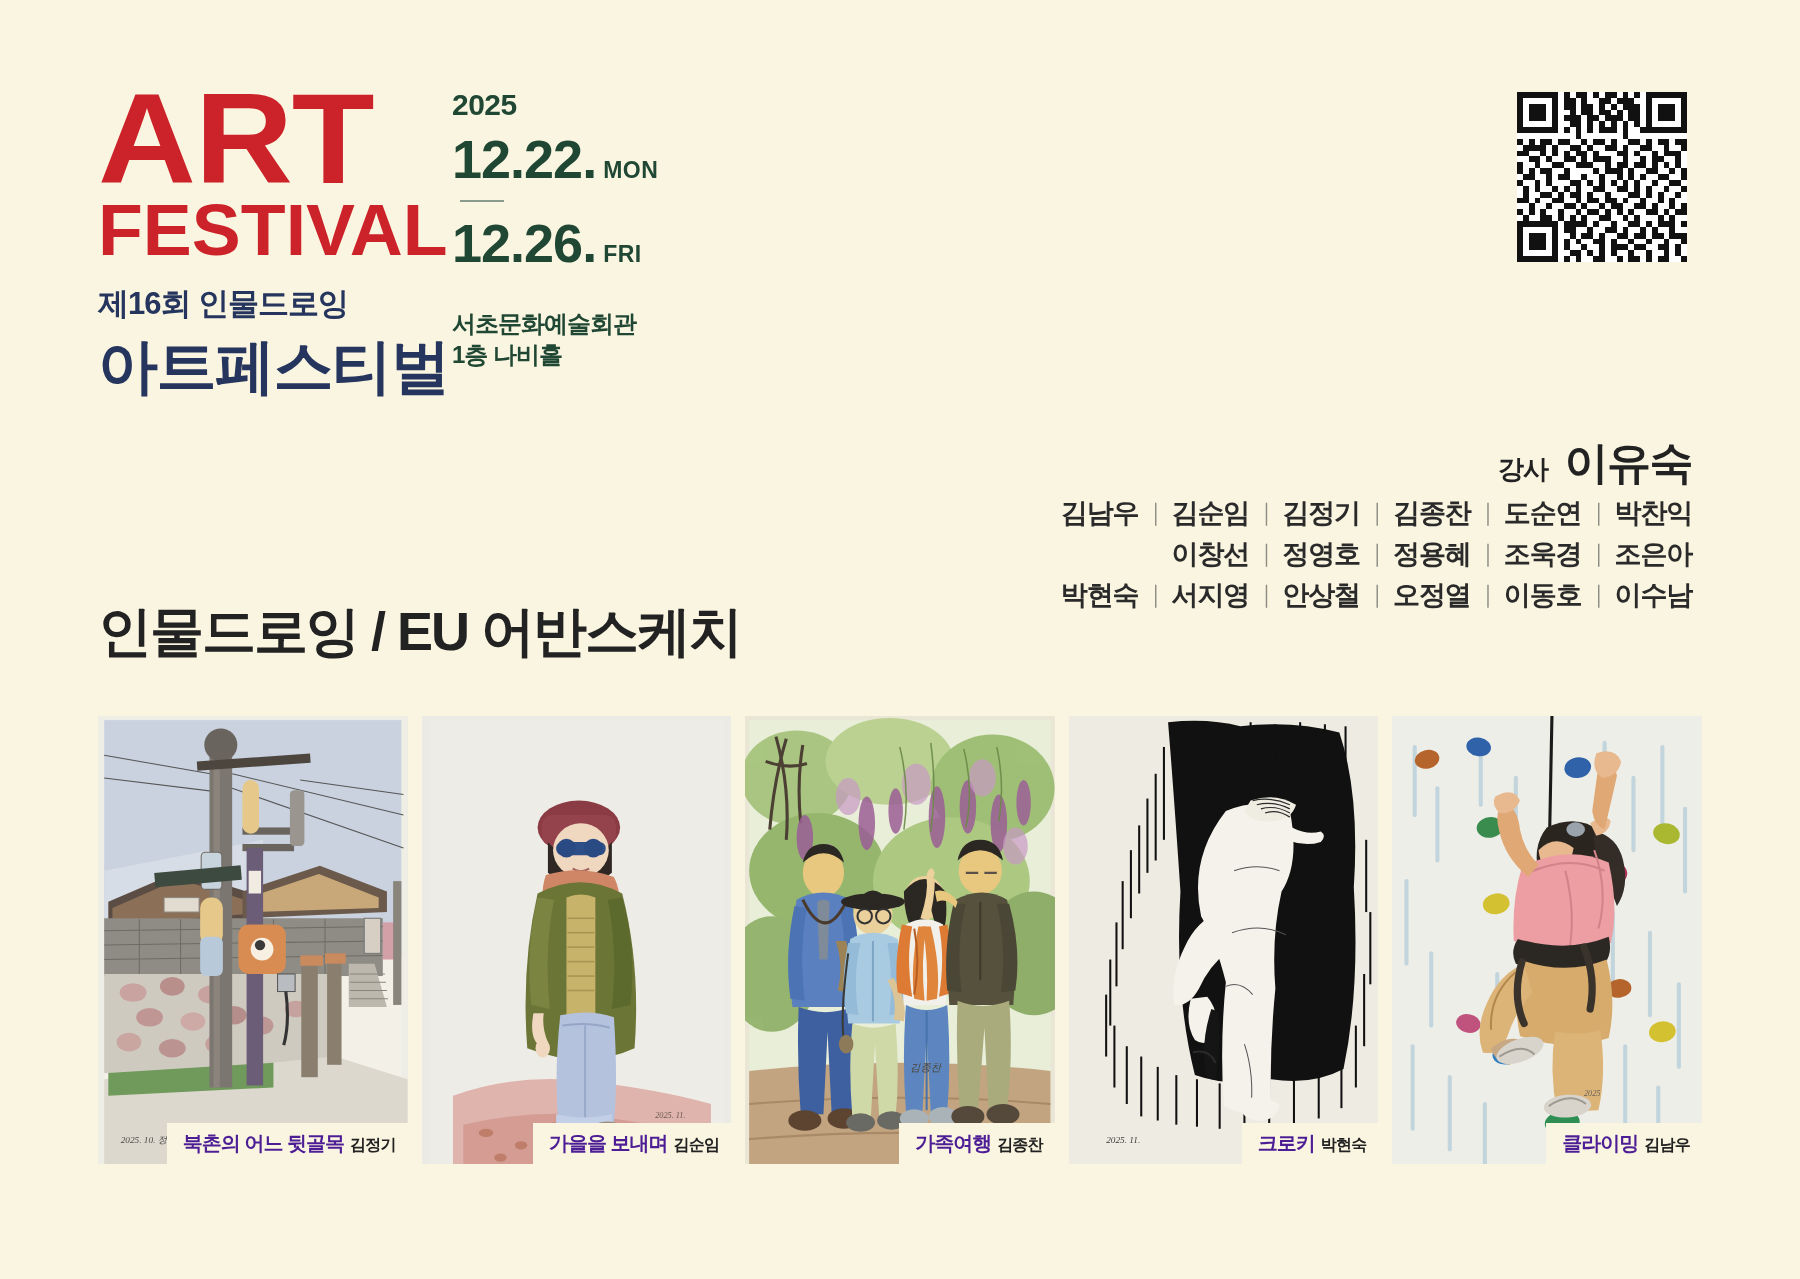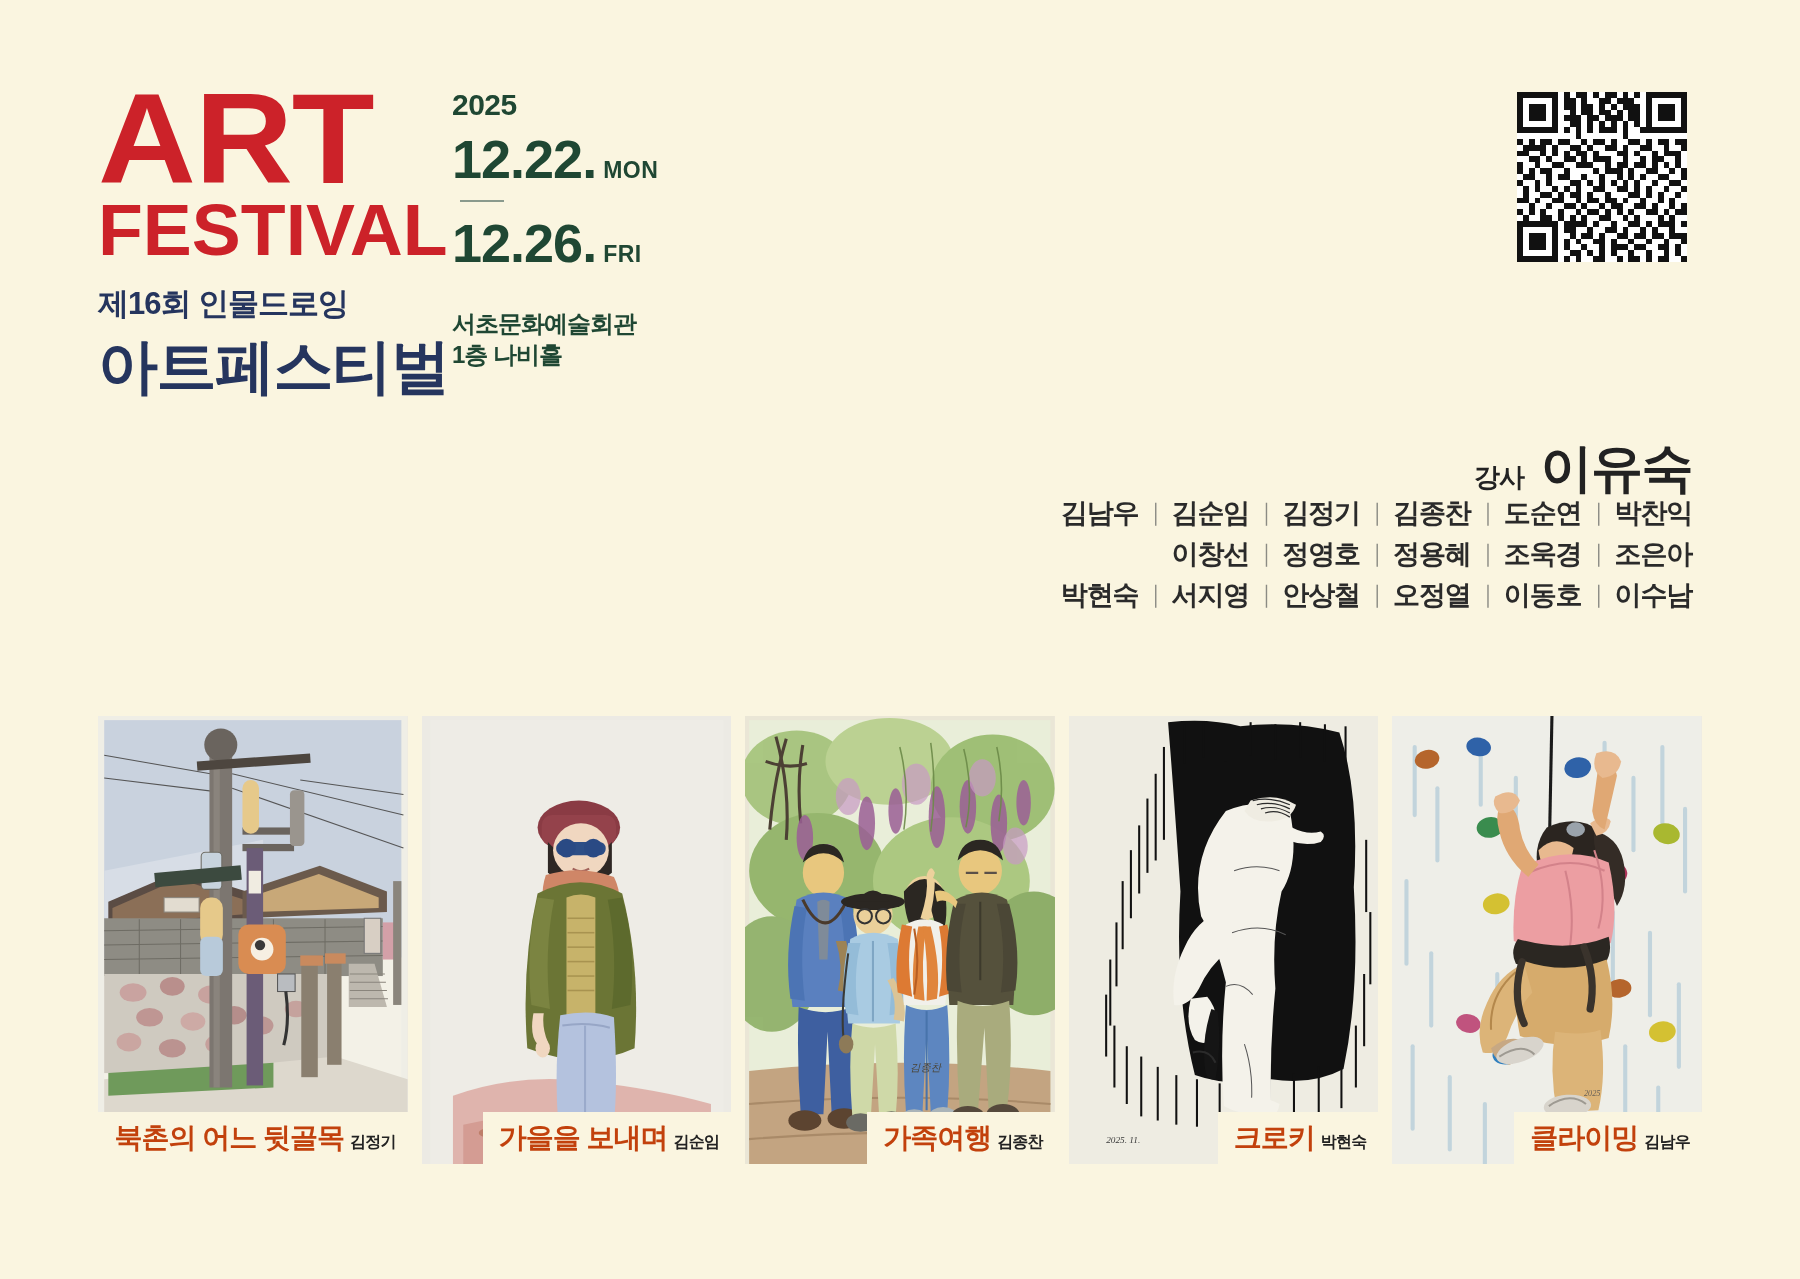--- a/index.html
+++ b/index.html
@@ -36,37 +36,37 @@
   .dsep{width:44px;height:2px;background:#8a9a8d;margin:10px 0 10px 8px;}
   .venue{font-size:24px;font-weight:700;line-height:1.3;margin-top:34px;letter-spacing:-1px;}
 
   
   .qr-box{position:absolute;left:1513px;top:88px;width:178px;height:178px;background:#faf5e0;padding:4px;}
   .qr-box svg{display:block;}
 
   
   .instructor{position:absolute;right:108px;top:434px;text-align:right;color:#222;white-space:nowrap;}
   .instr-label{font-size:26px;font-weight:700;letter-spacing:-1px;}
-  .instr-name{font-size:52px;font-weight:700;letter-spacing:-1.5px;margin-left:12px;}
+  .instr-name{font-size:44px;font-weight:700;letter-spacing:-1.5px;margin-left:12px;}
   .namelist{position:absolute;right:108px;top:493px;text-align:right;color:#2a2a2a;}
   .namerow{font-size:27px;font-weight:700;letter-spacing:-1.2px;line-height:1.52;white-space:nowrap;}
   .namesep{color:#8b8b84;font-weight:400;padding:0 6px;font-size:23px;position:relative;top:-2px;}
 
   
   .course-title{position:absolute;left:98px;top:596px;font-size:54px;font-weight:700;color:#222;letter-spacing:-2px;}
 
   
   .gallery{position:absolute;left:98px;top:716px;width:1604px;height:448px;display:flex;gap:14px;}
   .art{position:relative;flex:1;height:100%;overflow:hidden;background:#efeade;}
   .art .canvas{position:absolute;inset:0;}
   .caption{
     position:absolute;right:0;bottom:0;background:#faf5e0;
     padding:7px 12px 7px 16px;white-space:nowrap;
   }
-  .cap-title{font-size:28px;font-weight:700;color:#c2410c;letter-spacing:-1px;margin-top:11px;}
+  .cap-title{font-size:20px;font-weight:700;color:#4c1d95;letter-spacing:-1px;margin-top:11px;}
   .cap-author{font-size:16px;font-weight:700;color:#222;letter-spacing:-0.8px;margin-left:6px;}
 </style>
 </head>
 <body>
 
 <div class="poster">
 
   <div class="brand">
     <div class="art-word">ART</div>
     <div class="festival-word">FESTIVAL</div>
@@ -334,20 +334,21 @@
     <span class="instr-label">강사</span>
     <span class="instr-name">이유숙</span>
   </div>
 
   <div class="namelist">
     <div class="namerow" id="prow1"><span>김남우</span><span class="namesep">｜</span><span>김순임</span><span class="namesep">｜</span><span>김정기</span><span class="namesep">｜</span><span>김종찬</span><span class="namesep">｜</span><span>도순연</span><span class="namesep">｜</span><span>박찬익</span></div>
     <div class="namerow" id="prow3"><span>이창선</span><span class="namesep">｜</span><span>정영호</span><span class="namesep">｜</span><span>정용혜</span><span class="namesep">｜</span><span>조욱경</span><span class="namesep">｜</span><span>조은아</span></div>
     <div class="namerow" id="prow2"><span>박현숙</span><span class="namesep">｜</span><span>서지영</span><span class="namesep">｜</span><span>안상철</span><span class="namesep">｜</span><span>오정열</span><span class="namesep">｜</span><span>이동호</span><span class="namesep">｜</span><span>이수남</span></div>
   </div>
 
+  <div class="course-title">인물드로잉 / EU 어반스케치</div>
 
   <div class="gallery">
 
     <div class="art">
       <svg class="canvas" viewBox="0 0 300 448" preserveAspectRatio="none">
         <rect width="300" height="448" fill="#efeee6"></rect>
         <rect x="6" y="4" width="288" height="440" fill="#f3f1e7"></rect>
         <rect x="6" y="4" width="288" height="230" fill="#c9d2de"></rect>
         <path d="M6 150 L160 120 L160 234 L6 234Z" fill="#d7dde6"></path>
         <path d="M10 180 L80 150 L150 172 L150 200 L10 210Z" fill="#5b4c44"></path>

